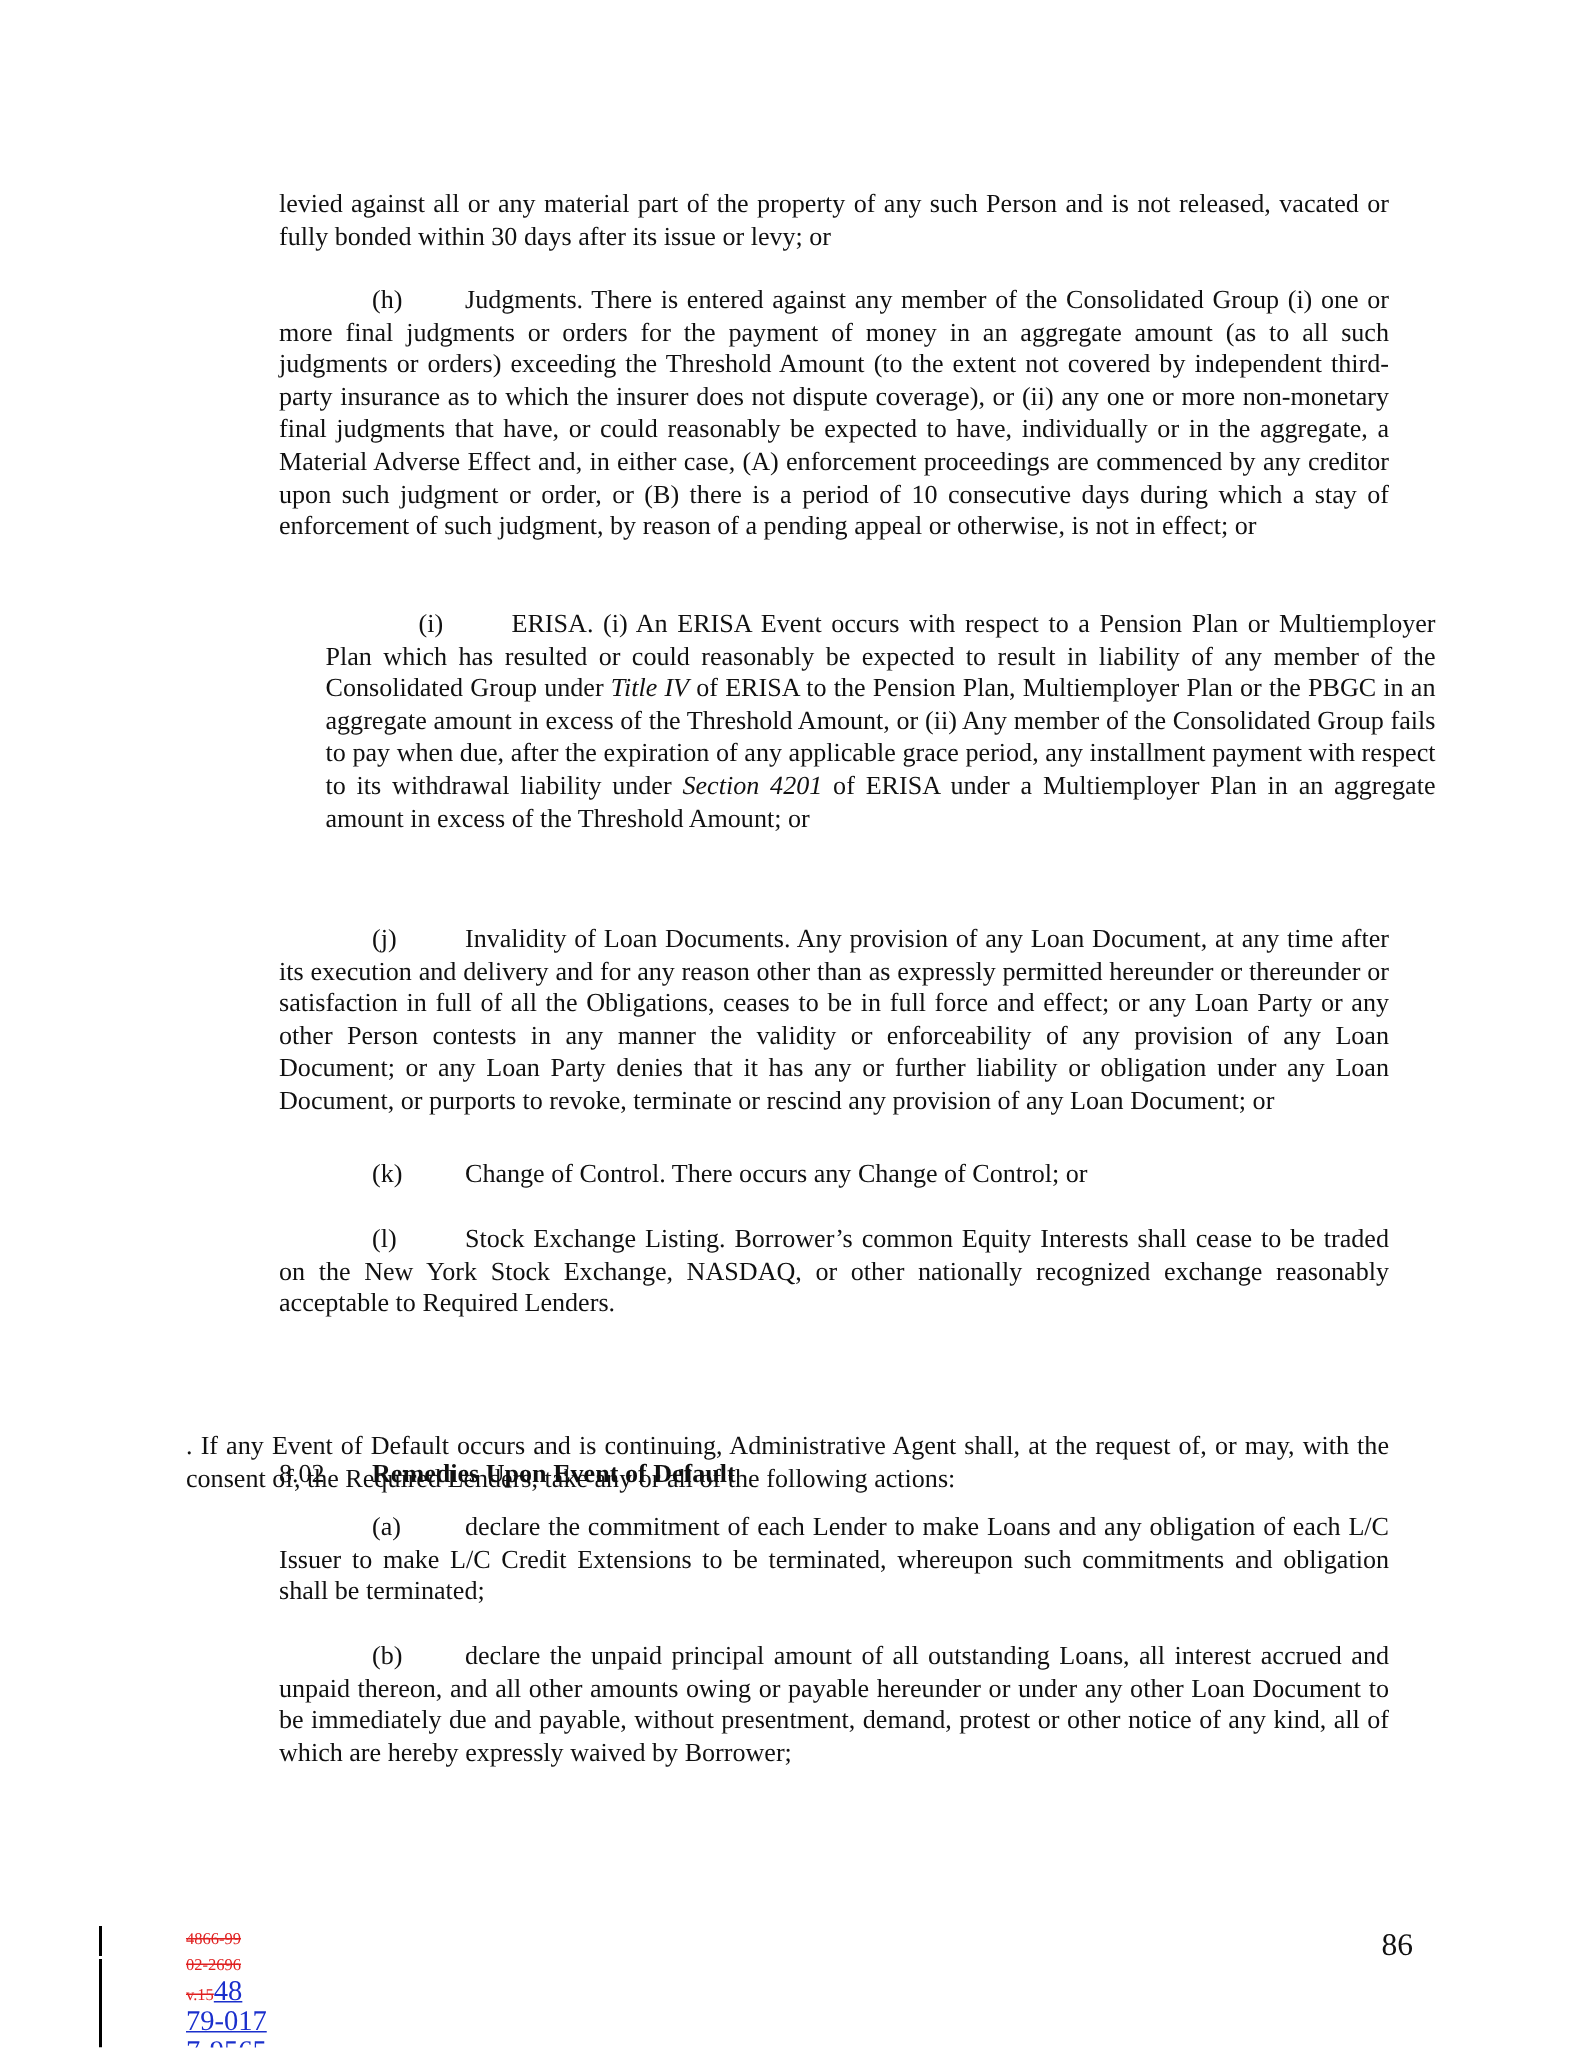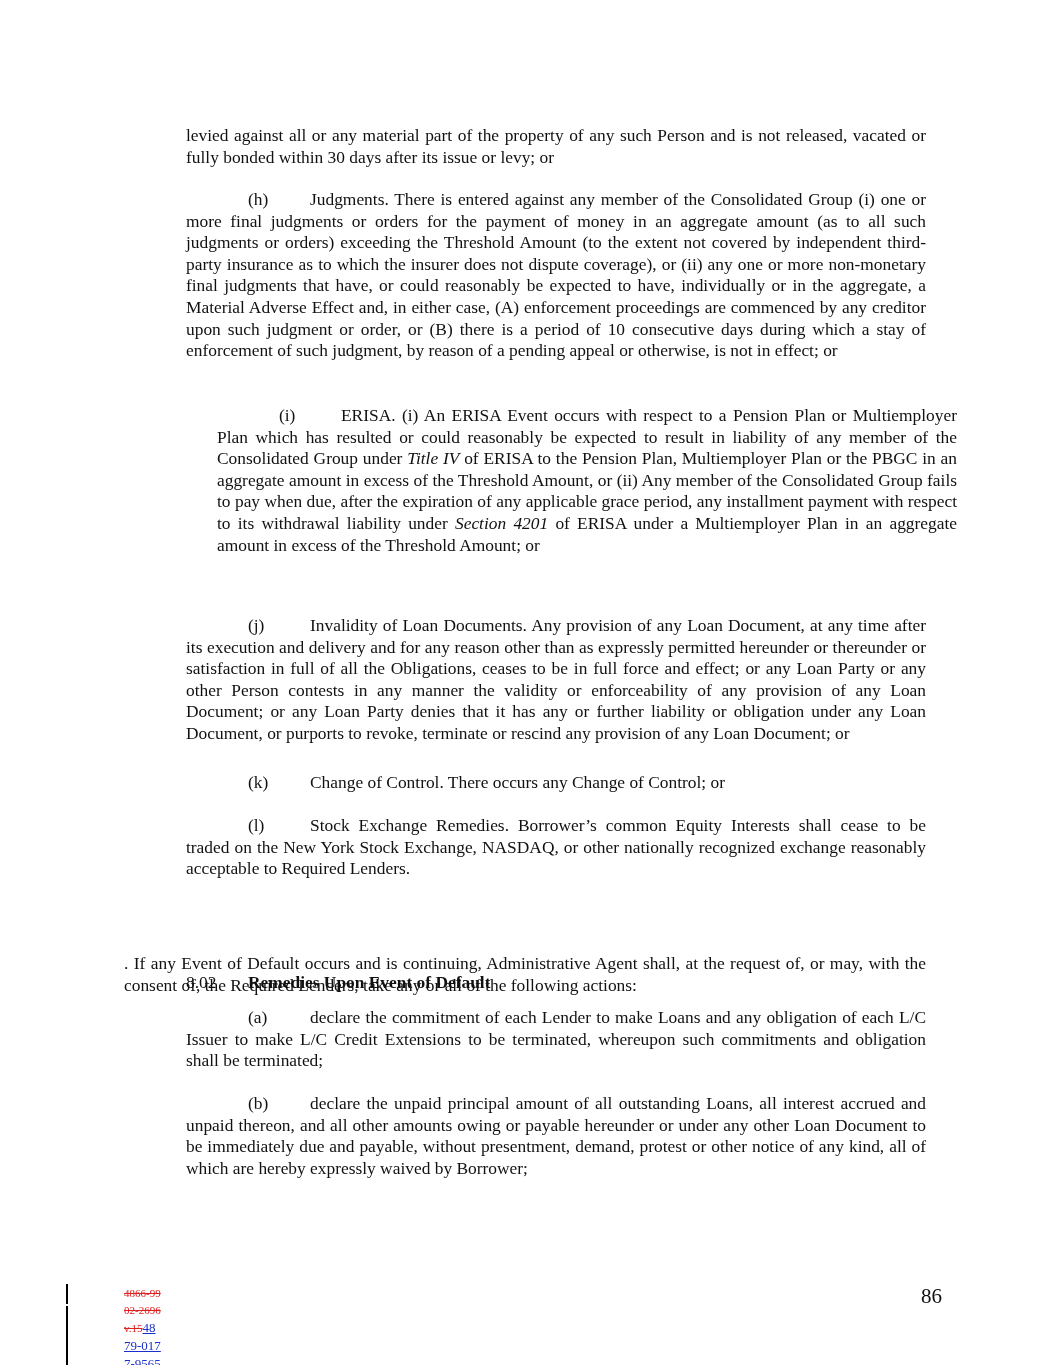--- a/index.html
+++ b/index.html
@@ -7,21 +7,21 @@
          font-family:"Liberation Serif", serif; color:#111; font-size:17.4px; }
   .p { position:absolute; left:186px; width:740px; line-height:21.6px; text-align:justify; }
   .p .lbl { display:inline-block; width:62px; margin-left:62px; }
   .p b { font-weight:normal; }
   .p i { font-style:italic; }
   .wide { left:124px; width:802px;margin-top:10px; }
   .sec { position:absolute; left:186px; line-height:21.6px; }
   .sec .num { display:inline-block; width:62px; }
   .footer-ref { position:absolute; left:124px; top:1285px; font-size:11px; line-height:17px; }
   .del { color:#e02020; text-decoration:line-through; }
-  .ins { color:#1a2fcc; text-decoration:underline; font-size:13px; }
+  .ins { color:#1a2fcc; text-decoration:underline; font-size:19px; }
   .bar { position:absolute; left:66px; width:2px; background:#000; }
   .pagenum { position:absolute; left:921px; top:1284px; font-size:21px; }
 </style>
 </head>
 <body>
 
 <div class="p" style="top:125px;">
   <span>levied against all or any material part of the property of any such Person and is not released, vacated or fully bonded within 30 days after its issue or levy; or</span>
 </div>
 
@@ -35,21 +35,21 @@
 
 <div class="p" style="top:599px;margin-top:16px;">
   <span class="lbl">(j)</span><b>Invalidity of Loan Documents</b><span>. Any provision of any Loan Document, at any time after its execution and delivery and for any reason other than as expressly permitted hereunder or thereunder or satisfaction in full of all the Obligations, ceases to be in full force and effect; or any Loan Party or any other Person contests in any manner the validity or enforceability of any provision of any Loan Document; or any Loan Party denies that it has any or further liability or obligation under any Loan Document, or purports to revoke, terminate or rescind any provision of any Loan Document; or</span>
 </div>
 
 <div class="p" style="top:772px;">
   <span class="lbl">(k)</span><b>Change of Control</b><span>. There occurs any Change of Control; or</span>
 </div>
 
 <div class="p" style="top:815px;">
-  <span class="lbl">(l)</span><b>Stock Exchange Remedies</b><span>. Borrower’s common Equity Interests shall cease to be traded on the New York Stock Exchange, NASDAQ, or other nationally recognized exchange reasonably acceptable to Required Lenders.</span>
+  <span class="lbl">(l)</span><b>Stock Exchange Listing</b><span>. Borrower’s common Equity Interests shall cease to be traded on the New York Stock Exchange, NASDAQ, or other nationally recognized exchange reasonably acceptable to Required Lenders.</span>
 </div>
 
 <div class="sec" style="top:948px;margin-top:24px;">
   <span class="num">8.02</span><b>Remedies Upon Event of Default</b>
 </div>
 
 <div class="p wide" style="top:943px;">
   <span>. If any Event of Default occurs and is continuing, Administrative Agent shall, at the request of, or may, with the consent of, the Required Lenders, take any or all of the following actions:</span>
 </div>
 

